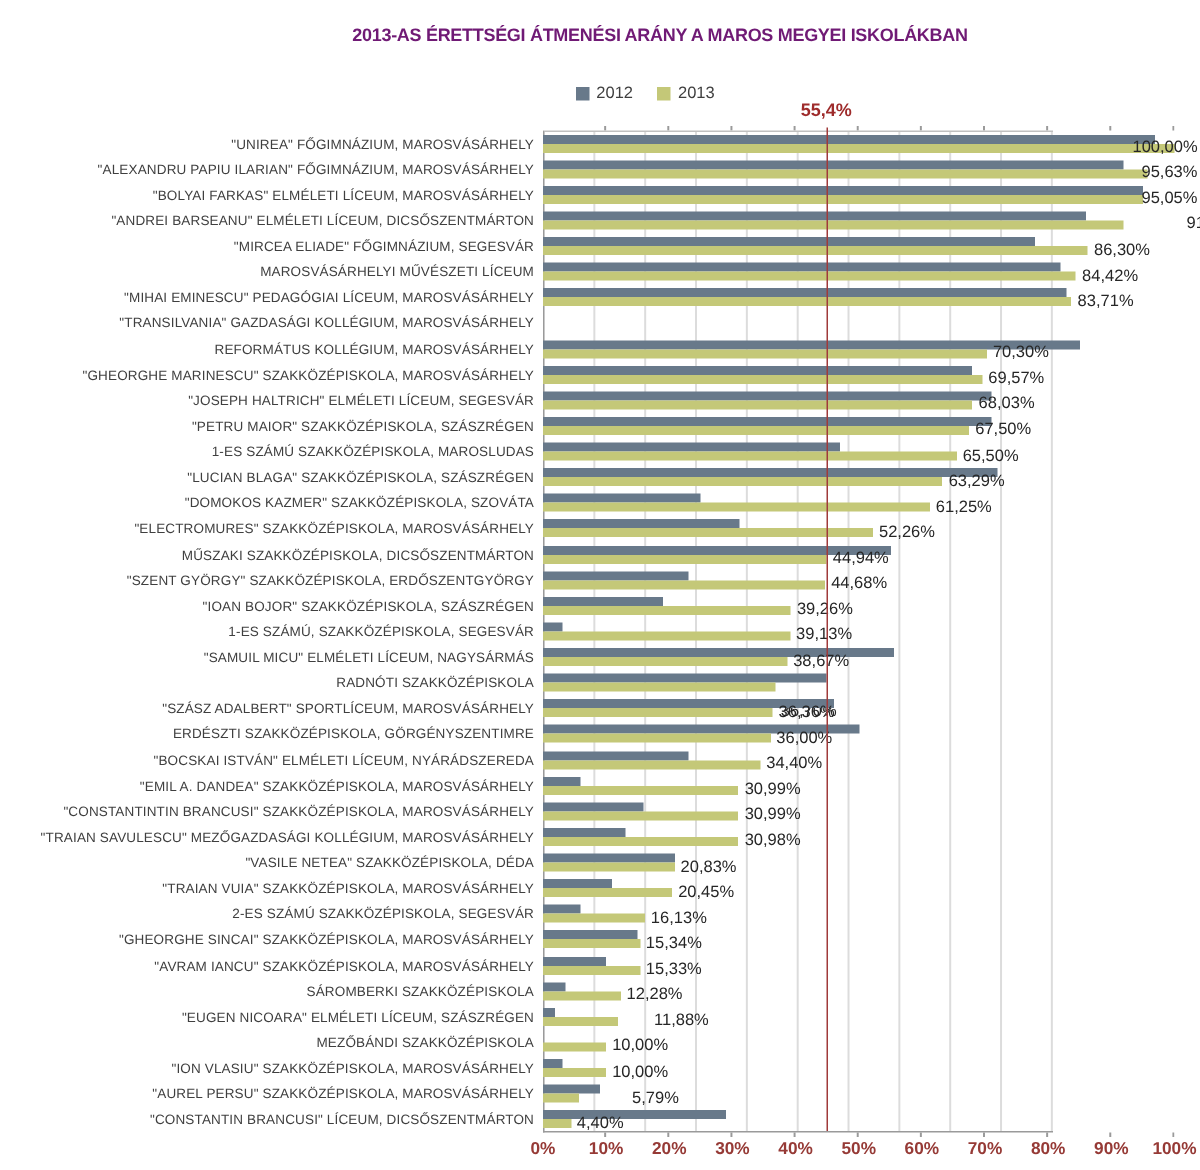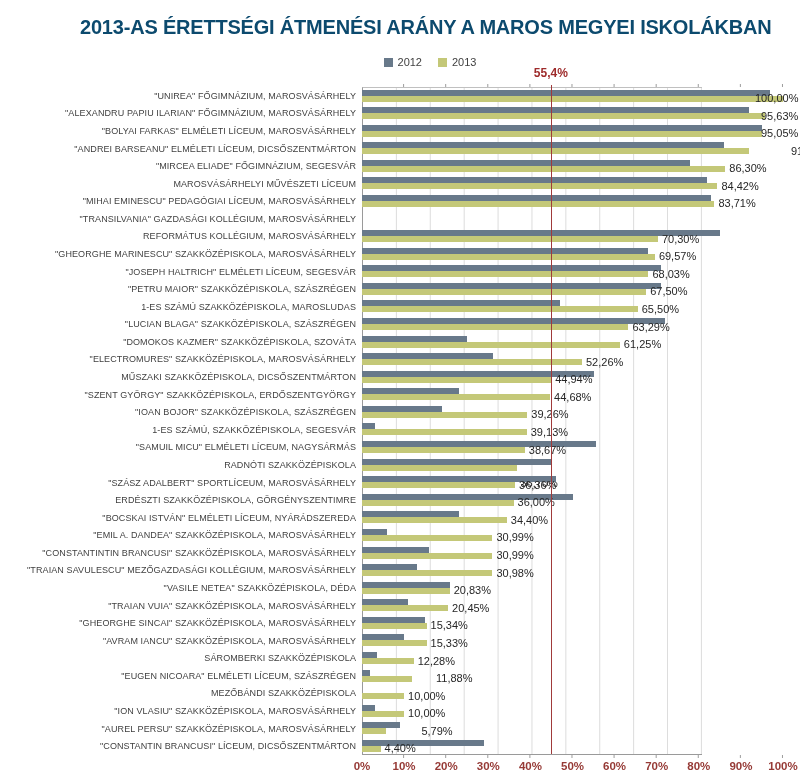--- a/index.html
+++ b/index.html
@@ -2,22 +2,22 @@
 <html><head>
 <meta charset="utf-8">
 <style>
   html,body{margin:0;padding:0;background:#fff;}
   #stage{
     position:relative;width:800px;height:780px;background:#ffffff;overflow:hidden;
     font-family:"Liberation Sans", sans-serif;
   }
   .chart-title{
     position:absolute;top:16px;left:80px;width:720px;height:24px;
-    font-size:20px;font-weight:bold;letter-spacing:-0.2px;
-    color:#0c4a6e;white-space:nowrap;
+    text-align:center;font-size:12px;font-weight:bold;letter-spacing:-0.2px;
+    color:#701a75;white-space:nowrap;
   }
   .legend{
     position:absolute;top:55px;left:0;width:860px;height:14px;
     display:flex;justify-content:center;align-items:center;gap:16px;
   }
   .legend-entry{display:flex;align-items:center;gap:5px;}
   .legend-swatch{width:9px;height:9px;display:inline-block;}
   .legend-label{font-size:11px;color:#3f3f3f;}
   
   .plot{
@@ -353,20 +353,28 @@
 
   <div class="row">
     <div class="cat">"TRAIAN VUIA" SZAKKÖZÉPISKOLA, MAROSVÁSÁRHELY</div>
     <div class="bars">
       <div class="bar b12" style="width: 11%; background: rgb(104, 121, 138);"></div>
       <div class="bar b13" style="width: 20.45%; background: rgb(196, 200, 120);"></div>
       <div class="val" style="left: 90.0945px;">20,45%</div>
     </div>
   </div>
 
+  <div class="row">
+    <div class="cat">2-ES SZÁMÚ SZAKKÖZÉPISKOLA, SEGESVÁR</div>
+    <div class="bars">
+      <div class="bar b12" style="width: 6%; background: rgb(104, 121, 138);"></div>
+      <div class="bar b13" style="width: 16.13%; background: rgb(196, 200, 120);"></div>
+      <div class="val" style="left: 71.9073px;">16,13%</div>
+    </div>
+  </div>
 
   <div class="row">
     <div class="cat">"GHEORGHE SINCAI" SZAKKÖZÉPISKOLA, MAROSVÁSÁRHELY</div>
     <div class="bars">
       <div class="bar b12" style="width: 15%; background: rgb(104, 121, 138);"></div>
       <div class="bar b13" style="width: 15.34%; background: rgb(196, 200, 120);"></div>
       <div class="val" style="left: 68.5814px;">15,34%</div>
     </div>
   </div>
 

